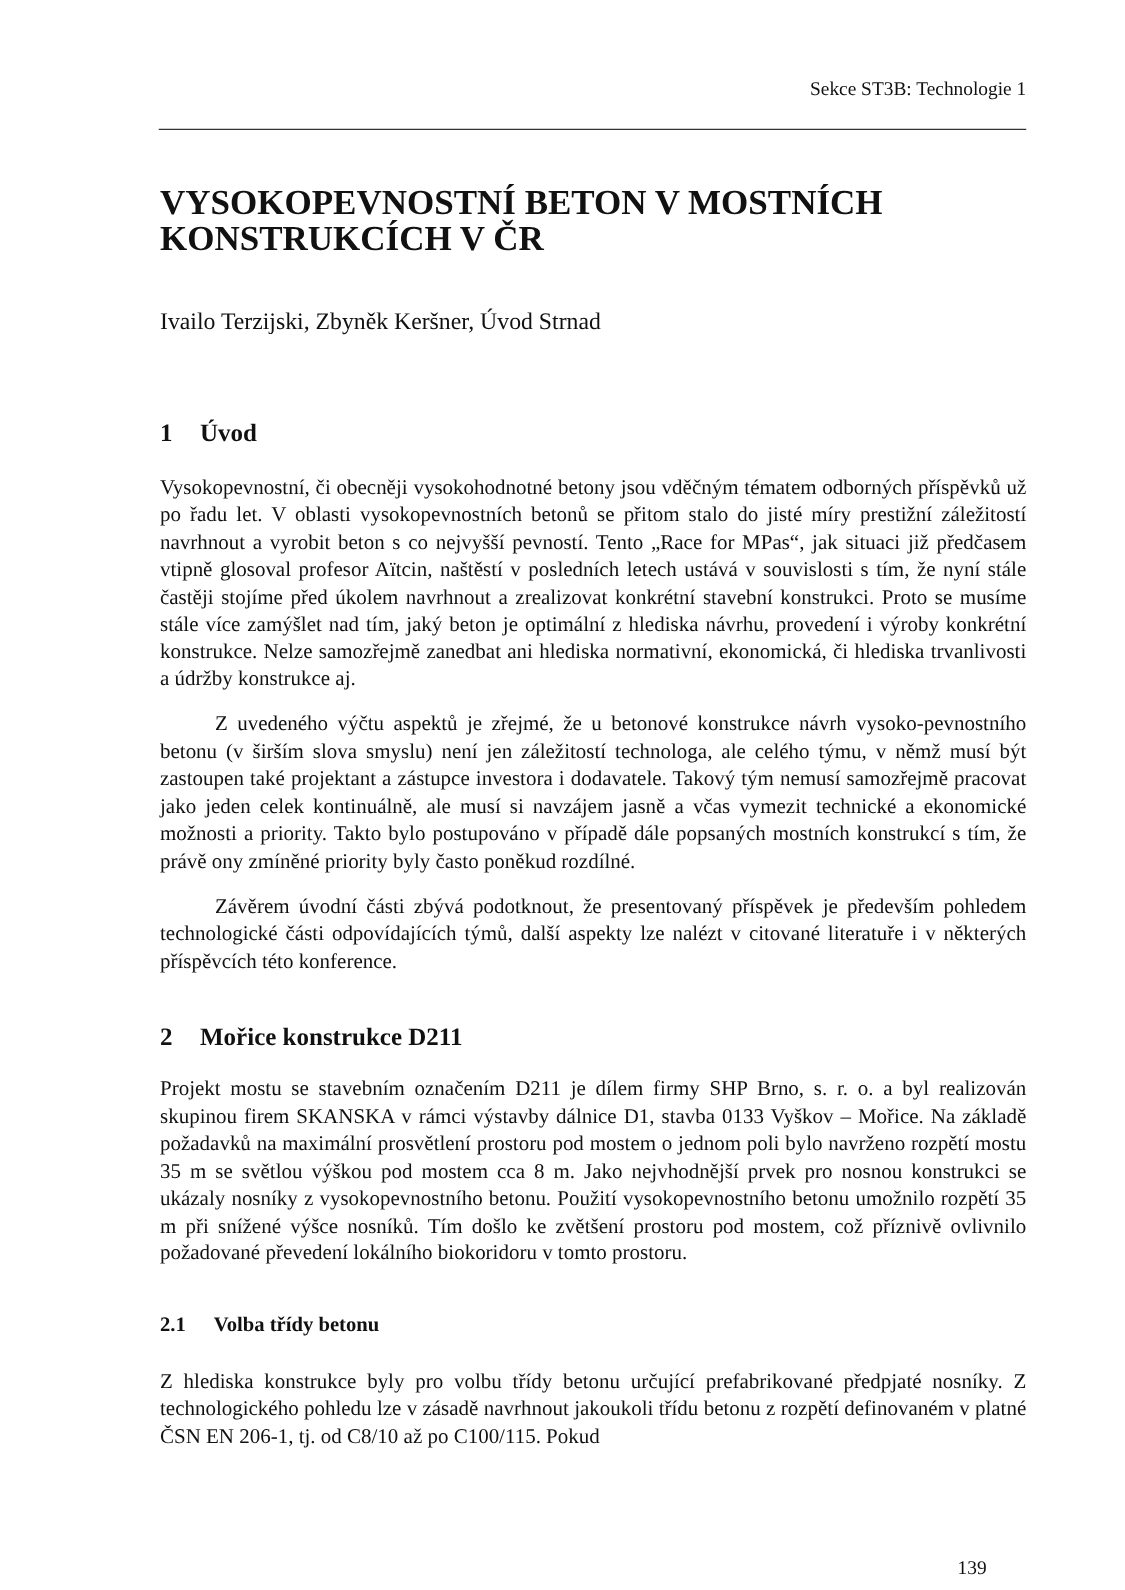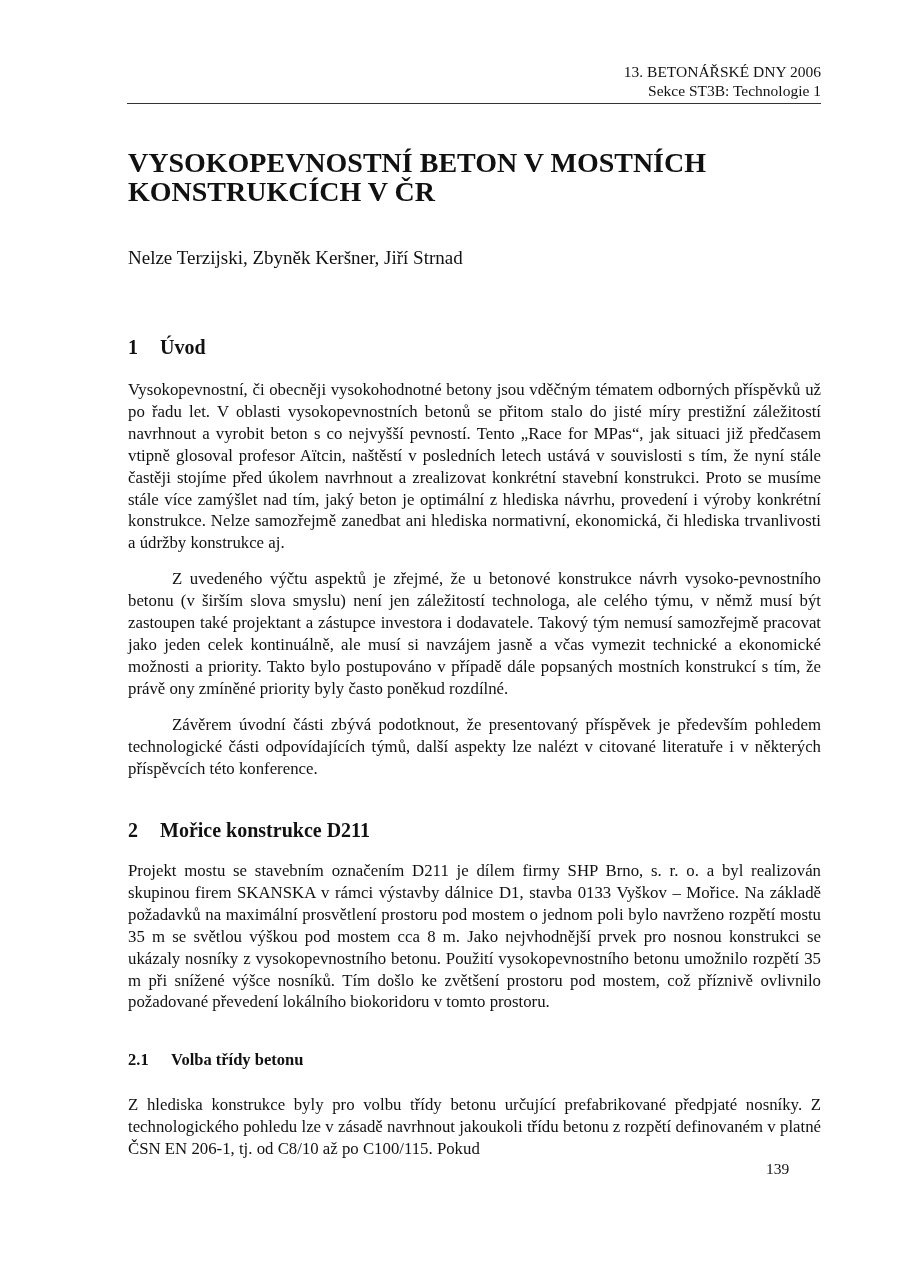--- a/index.html
+++ b/index.html
@@ -31,35 +31,34 @@
     h3.subsec {
       position: absolute; left: 128px; margin: 0; font-size: 16.5px; font-weight: bold; line-height: 20px;
     }
     h3.subsec .num { display: inline-block; width: 43px; }
     .para {
       position: absolute; left: 128px; width: 693px; margin: 0;
       font-size: 16.8px; line-height: 21.9px; text-align: justify;
     }
     .para.indent { text-indent: 44px; }
     .page-num {
-      position: absolute; left: 766px; top: 1160px; font-size: 15.5px;
+      position: absolute; left: 766px; top: 1246px; font-size: 15.5px;
     }
   </style>
 </head>
 <body>
 
 <div class="header">
-  <div class="conf">13. BETONÁŘSKÉ DNY 2006</div>
   <div class="section">Sekce ST3B: Technologie 1</div>
 </div>
 <div class="header-rule"></div>
 
 <h1 class="title">VYSOKOPEVNOSTNÍ BETON V MOSTNÍCH KONSTRUKCÍCH V ČR</h1>
 
-<div class="authors">Nelze Terzijski, Zbyněk Keršner, Jiří Strnad</div>
+<div class="authors">Ivailo Terzijski, Zbyněk Keršner, Úvod Strnad</div>
 
 <h2 class="sec" style="top:335px;">
   <span class="num">1</span><span>Úvod</span>
 </h2>
 
 <p class="para" style="top:379px;">Vysokopevnostní, či obecněji vysokohodnotné betony jsou vděčným tématem odborných příspěvků už po řadu let. V oblasti vysokopevnostních betonů se přitom stalo do jisté míry prestižní záležitostí navrhnout a vyrobit beton s co nejvyšší pevností. Tento „Race for MPas“, jak situaci již předčasem vtipně glosoval profesor Aïtcin, naštěstí v posledních letech ustává v souvislosti s tím, že nyní stále častěji stojíme před úkolem navrhnout a zrealizovat konkrétní stavební konstrukci. Proto se musíme stále více zamýšlet nad tím, jaký beton je optimální z hlediska návrhu, provedení i výroby konkrétní konstrukce. Nelze samozřejmě zanedbat ani hlediska normativní, ekonomická, či hlediska trvanlivosti a údržby konstrukce aj.</p>
 <p class="para indent" style="top:568px;">Z uvedeného výčtu aspektů je zřejmé, že u betonové konstrukce návrh vysoko-pevnostního betonu (v širším slova smyslu) není jen záležitostí technologa, ale celého týmu, v němž musí být zastoupen také projektant a zástupce investora i dodavatele. Takový tým nemusí samozřejmě pracovat jako jeden celek kontinuálně, ale musí si navzájem jasně a včas vymezit technické a ekonomické možnosti a priority. Takto bylo postupováno v případě dále popsaných mostních konstrukcí s tím, že právě ony zmíněné priority byly často poněkud rozdílné.</p>
 <p class="para indent" style="top:714px;">Závěrem úvodní části zbývá podotknout, že presentovaný příspěvek je především pohledem technologické části odpovídajících týmů, další aspekty lze nalézt v citované literatuře i v některých příspěvcích této konference.</p>
 
 <h2 class="sec" style="top:818px;">

